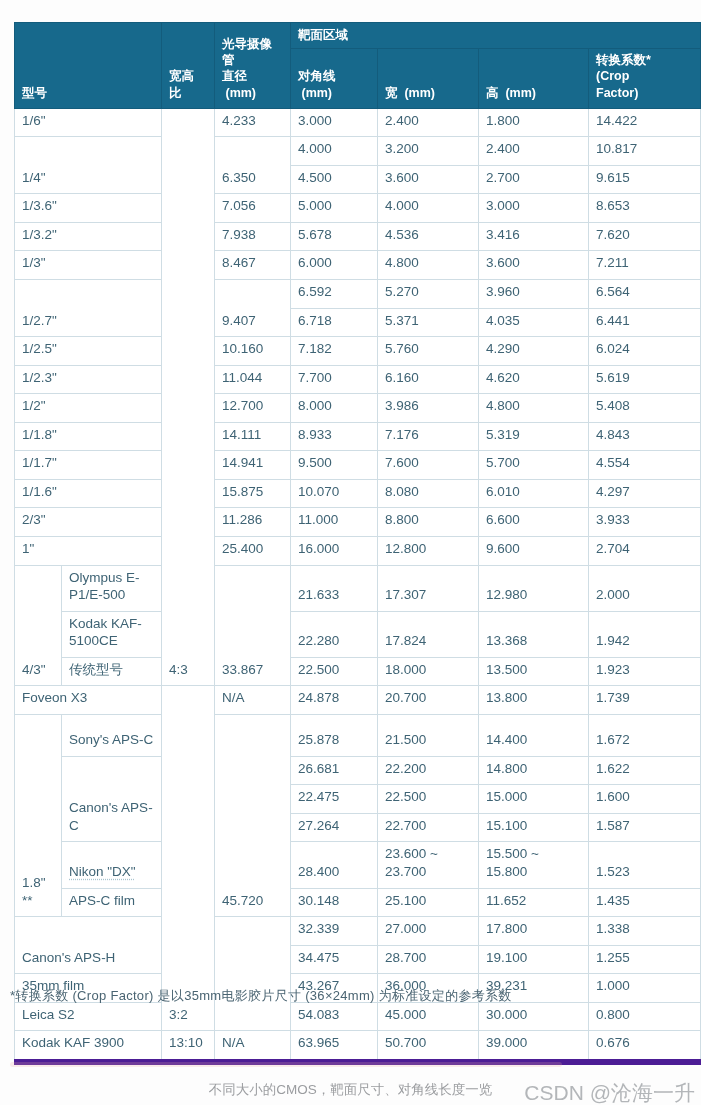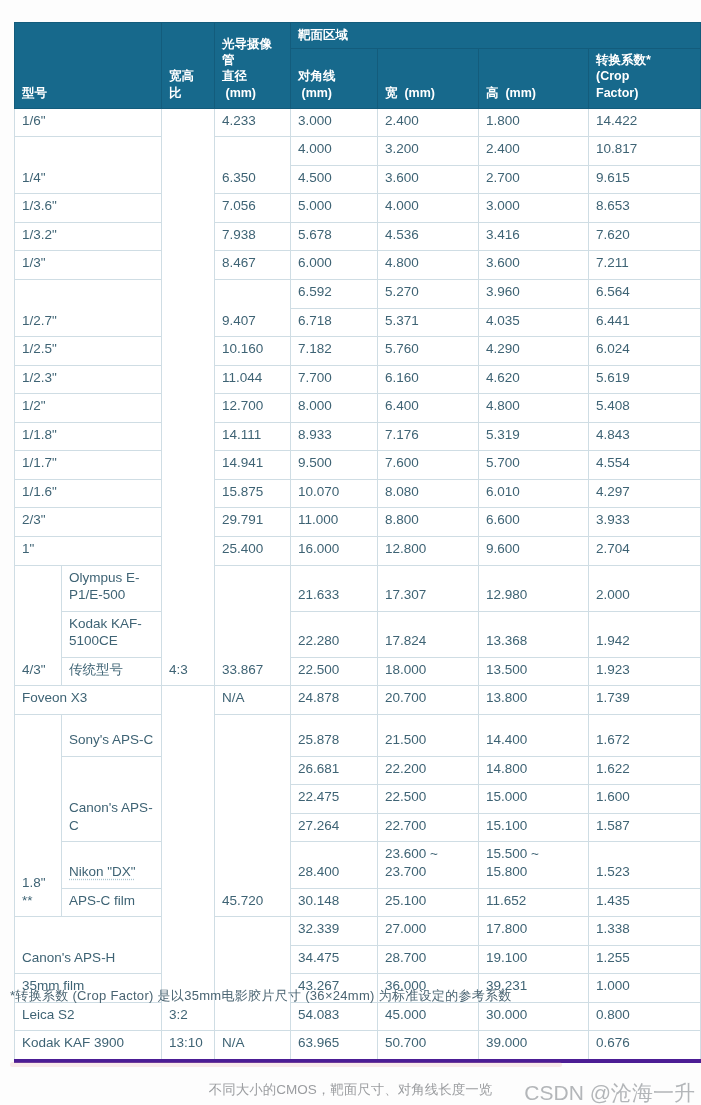--- a/index.html
+++ b/index.html
@@ -45,21 +45,21 @@
     border: 1px solid #cfdde4;
     font-size: 13.5px;
     color: #3e6374;
     text-align: left;
     vertical-align: bottom;
     padding: 3px 6px 7px 7px;
     white-space: pre-line;
     line-height: 1.3;
     overflow: hidden;
   }
-  tbody tr:last-child td { border-bottom: 4px solid #4c1d95; }
+  tbody tr:last-child td { border-bottom: 6px solid #4c1d95; }
   tbody td.u {
     text-decoration: underline;
     text-decoration-style: dotted;
     text-decoration-color: #a9c4d0;
     text-underline-offset: 3px;
   }
   .footnote {
     position: absolute;
     left: 10px;
     top: 987px;
@@ -214,21 +214,21 @@
           <td>11.044</td>
           <td>7.700</td>
           <td>6.160</td>
           <td>4.620</td>
           <td>5.619</td>
         </tr>
         <tr>
           <td colspan="2">1/2"</td>
           <td>12.700</td>
           <td>8.000</td>
-          <td>6.400</td>
+          <td>3.986</td>
           <td>4.800</td>
           <td>5.408</td>
         </tr>
         <tr>
           <td colspan="2">1/1.8"</td>
           <td>14.111</td>
           <td>8.933</td>
           <td>7.176</td>
           <td>5.319</td>
           <td>4.843</td>
@@ -244,21 +244,21 @@
         <tr>
           <td colspan="2">1/1.6"</td>
           <td>15.875</td>
           <td>10.070</td>
           <td>8.080</td>
           <td>6.010</td>
           <td>4.297</td>
         </tr>
         <tr>
           <td colspan="2">2/3"</td>
-          <td>29.791</td>
+          <td>11.286</td>
           <td>11.000</td>
           <td>8.800</td>
           <td>6.600</td>
           <td>3.933</td>
         </tr>
         <tr>
           <td colspan="2">1"</td>
           <td>25.400</td>
           <td>16.000</td>
           <td>12.800</td>

